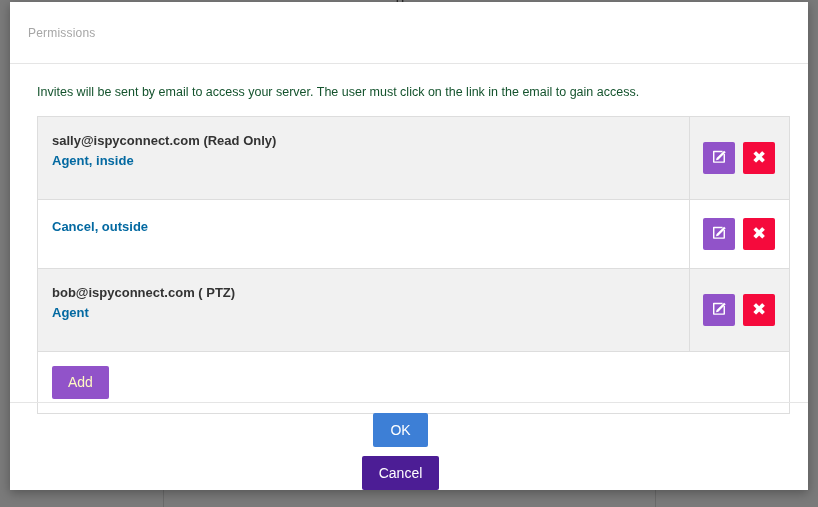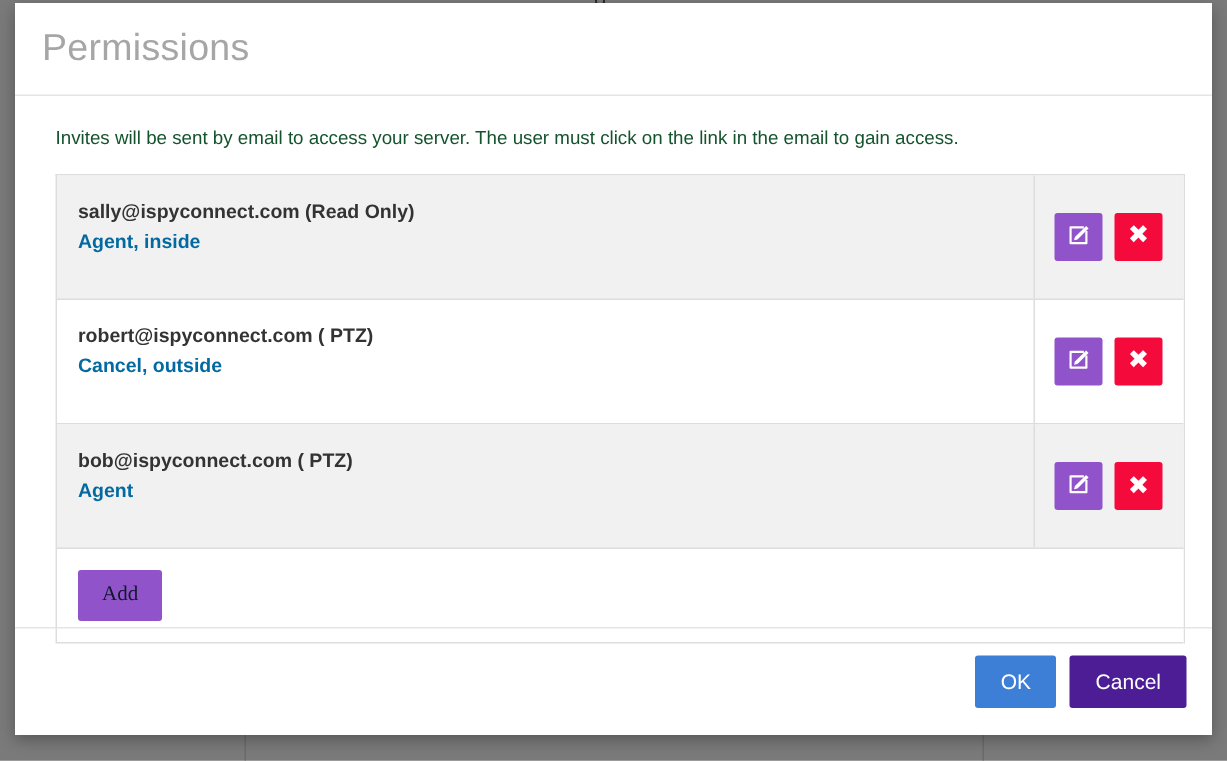--- a/index.html
+++ b/index.html
@@ -51,21 +51,21 @@
 
   .modal-header {
     height: 62px;
     border-bottom: 1px solid #e5e5e5;
     display: flex;
     align-items: center;
     padding: 0 18px;
     box-sizing: border-box;
   }
   .modal-title {
-    font-size: 25px;
+    font-size: 12px;
     font-weight: 400;
     color: #a6a6a6;
     letter-spacing: .2px;
   }
 
   .modal-body {
     padding: 20px 17px 0 17px;
     box-sizing: border-box;
   }
 
@@ -146,44 +146,45 @@
   }
 
   
   .add-row {
     border-bottom: 1px solid #dddddd;
     background: #ffffff;
     padding: 14px 0 14px 14px;
   }
   .add-btn {
     background: #9153c9;
-    color: #0f172a;
+    color: #fef9c3;
     border: none;
     border-radius: 2px;
     font-size: 14px;
-    font-family: Liberation Serif, serif;
+    font-family: Liberation Sans, sans-serif;
     padding: 9px 16px;
     cursor: pointer;
     line-height: 1.1;
   }
 
   
   .modal-footer {
     position: absolute;
     left: 0;
     right: 0;
     bottom: 0;
-    height: 72px;
+    height: 88px;
     border-top: 1px solid #e5e5e5;
     display: flex;
     align-items: center;
     justify-content: flex-end;
     padding-right: 17px;
     gap: 9px;
     box-sizing: border-box;
+    flex-direction: column;
   }
   .footer-btn {
     border: none;
     border-radius: 2px;
     color: #ffffff;
     font-size: 14px;
     font-family: "Liberation Sans", sans-serif;
     padding: 9px 17px;
     cursor: pointer;
     line-height: 1.15;
@@ -226,21 +227,20 @@
             </span>
           </button>
           <button class="icon-btn btn-delete">
             <span class="x-glyph">✖</span>
           </button>
         </div>
       </div>
 
       <div class="perm-row">
         <div class="perm-info">
-          <span class="perm-email">robert@ispyconnect.com ( PTZ)</span>
           <span class="perm-scope">Cancel, outside</span>
         </div>
         <div class="perm-actions">
           <button class="icon-btn btn-edit">
             <span>
               <svg width="17" height="17" viewBox="0 0 20 20" fill="none" xmlns="http://www.w3.org/2000/svg" aria-hidden="true">
                 <path d="M15.4 3.1 L17.3 5 L8.6 13.7 L5.9 14.4 L6.6 11.7 Z" fill="#ffffff"></path>
                 <path d="M13.6 4.2 H3.2 V16.6 H15.6 V7.1" stroke="#ffffff" stroke-width="1.7" fill="none" stroke-linejoin="round"></path>
               </svg>
             </span>

